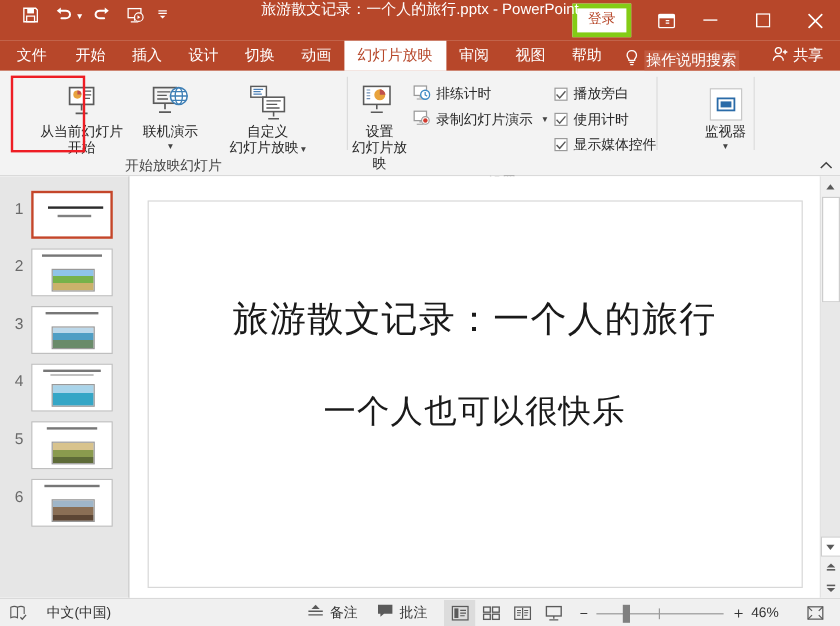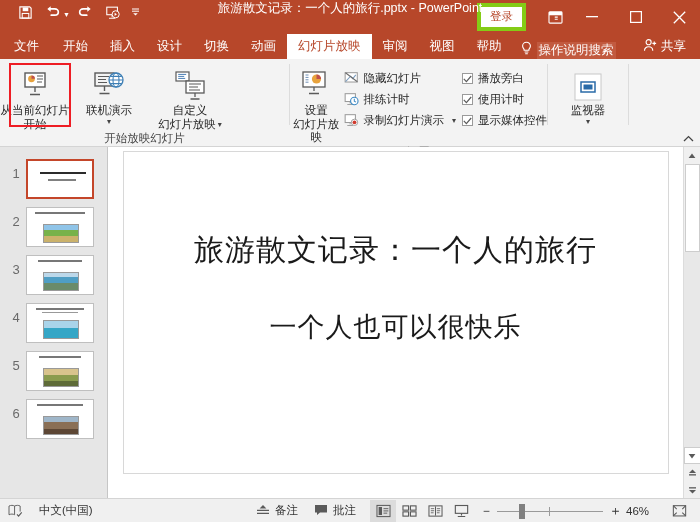--- a/index.html
+++ b/index.html
@@ -74,21 +74,21 @@
     display:flex; align-items:center; justify-content:center;
   }
   .rsep { width:1px; background:#dcdcdc; margin:5px 0 21px; }
 
   .bigbtn {
     width:62px; display:flex; flex-direction:column; align-items:center;
     padding-top:3px; font-size:11.5px; color:#262626; text-align:center; line-height:1.18;
   }
   .bigbtn .ico { height:36px; display:flex; align-items:flex-end; justify-content:center; }
   .bigbtn .lbl { padding-top:2px; white-space:nowrap; }
-  .bigbtn.w2 { width:70px; }
+  .bigbtn.w2 { width:70px;margin-left:33px; }
   .bigbtn.w3 { width:76px; }
   .bigbtn .lbl.two { white-space:normal; width:100%; }
   .bigbtn.selected { background:#dcdcdc; }
   .hl-box {
     position:absolute; border:2px solid #ee1d24; pointer-events:none;
   }
   .dncaret { font-size:8px; line-height:6px; color:#444; padding-top:1px; }
 
   .smallcol { display:flex; flex-direction:column; justify-content:flex-start; padding-top:5px; }
   .smallbtn {
@@ -126,21 +126,21 @@
   .timg { position:absolute; left:16px; width:36px; height:19px; bottom:3px; }
   .t-title-1 { margin-top:11px; width:44px; height:2px; background:#3a3a3a; }
   .t-sub-1 { margin-top:5px; width:30px; height:1.5px; background:#808080; }
 
   .slidearea {
     flex:1; background:#ffffff; position:relative; display:flex;
     align-items:flex-start; justify-content:center; min-width:0;
   }
   .slide {
     width:546px; height:323px; background:#ffffff; border:1px solid #d8d8d8;
-    margin-top:4px; position:relative; display:flex; flex-direction:column;
+    margin-top:20px; position:relative; display:flex; flex-direction:column;
     align-items:center;
   }
   .slide-title {
     font-family:"DejaVu Sans","Liberation Sans",sans-serif;
     font-size:30px; color:#1a1a1a; margin-top:78px; letter-spacing:1px; font-weight:400;
   }
   .slide-sub {
     font-family:"DejaVu Sans","Liberation Sans",sans-serif;
     font-size:27px; color:#1a1a1a; margin-top:38px; letter-spacing:1px; font-weight:400;
   }
@@ -357,30 +357,20 @@
           <div class="lbl two">
             <span>设置</span><br>
             <span>幻灯片放映</span>
           </div>
         </div>
 
         <div class="smallcol" style="padding-left:2px;">
           <div class="smallbtn">
             <span>
               <svg width="15" height="14" viewBox="0 0 16 15">
-                  <rect x="1.2" y="1.8" width="13" height="10" fill="#ffffff" stroke="#9a9a9a" stroke-width="1.1"></rect>
-                  <path d="M1.6 11.4L7 5.6l2.4 2.6 3.2-4" stroke="#7f9fbf" stroke-width="1.2" fill="none"></path>
-                  <path d="M1.5 1.9l12.8 9.6" stroke="#6a6a6a" stroke-width="1.1"></path>
-                </svg>
-            </span>
-            <span>隐藏幻灯片</span>
-          </div>
-          <div class="smallbtn">
-            <span>
-              <svg width="15" height="14" viewBox="0 0 16 15">
                   <rect x="1.2" y="1.8" width="11" height="8.4" fill="#ffffff" stroke="#9a9a9a" stroke-width="1.1"></rect>
                   <path d="M6.5 10.2v2M3.5 13.4h6" stroke="#9a9a9a" stroke-width="1"></path>
                   <circle cx="11" cy="9.6" r="4" fill="#ffffff" stroke="#3e8ac4" stroke-width="1.2"></circle>
                   <path d="M11 7.2v2.6l1.8 1" stroke="#3e8ac4" stroke-width="1.1" fill="none"></path>
                 </svg>
             </span>
             <span>排练计时</span>
           </div>
           <div class="smallbtn">
             <span>

